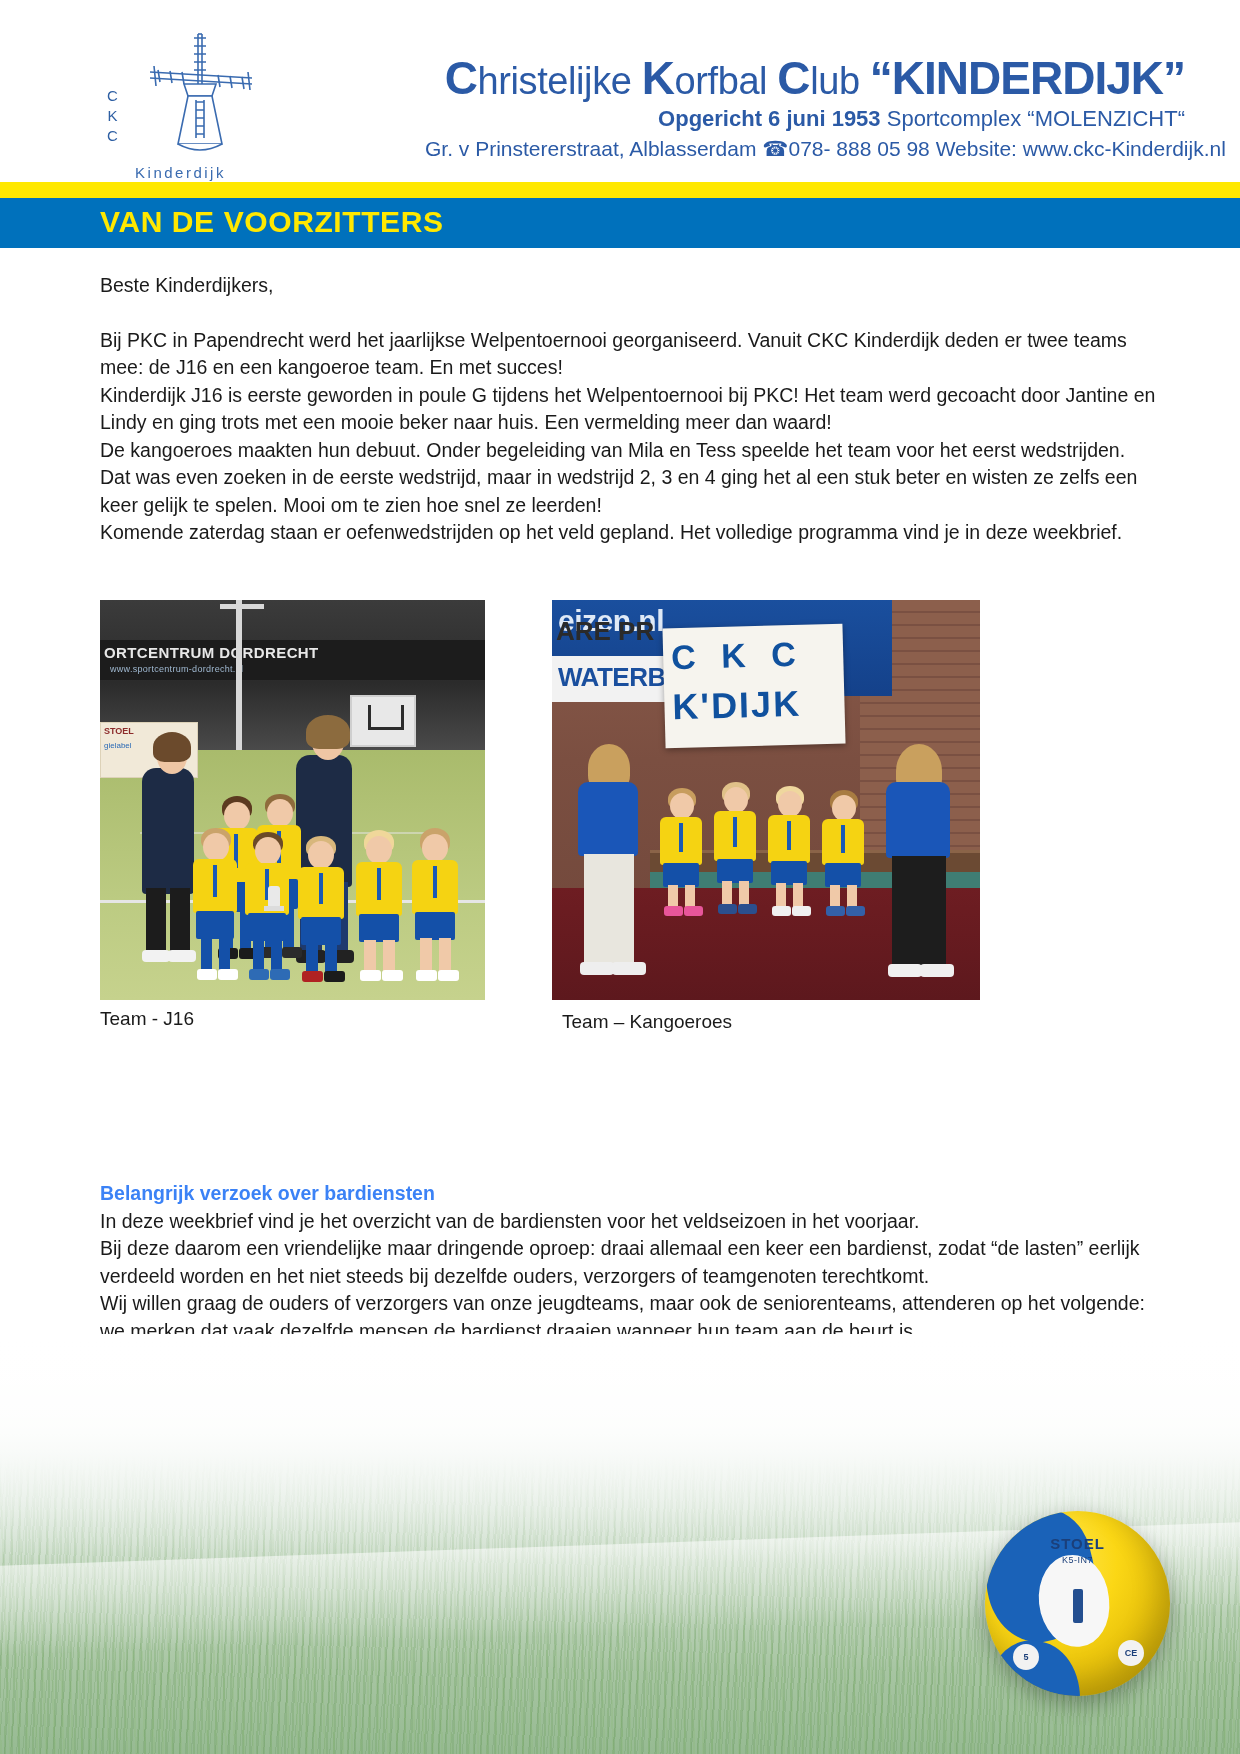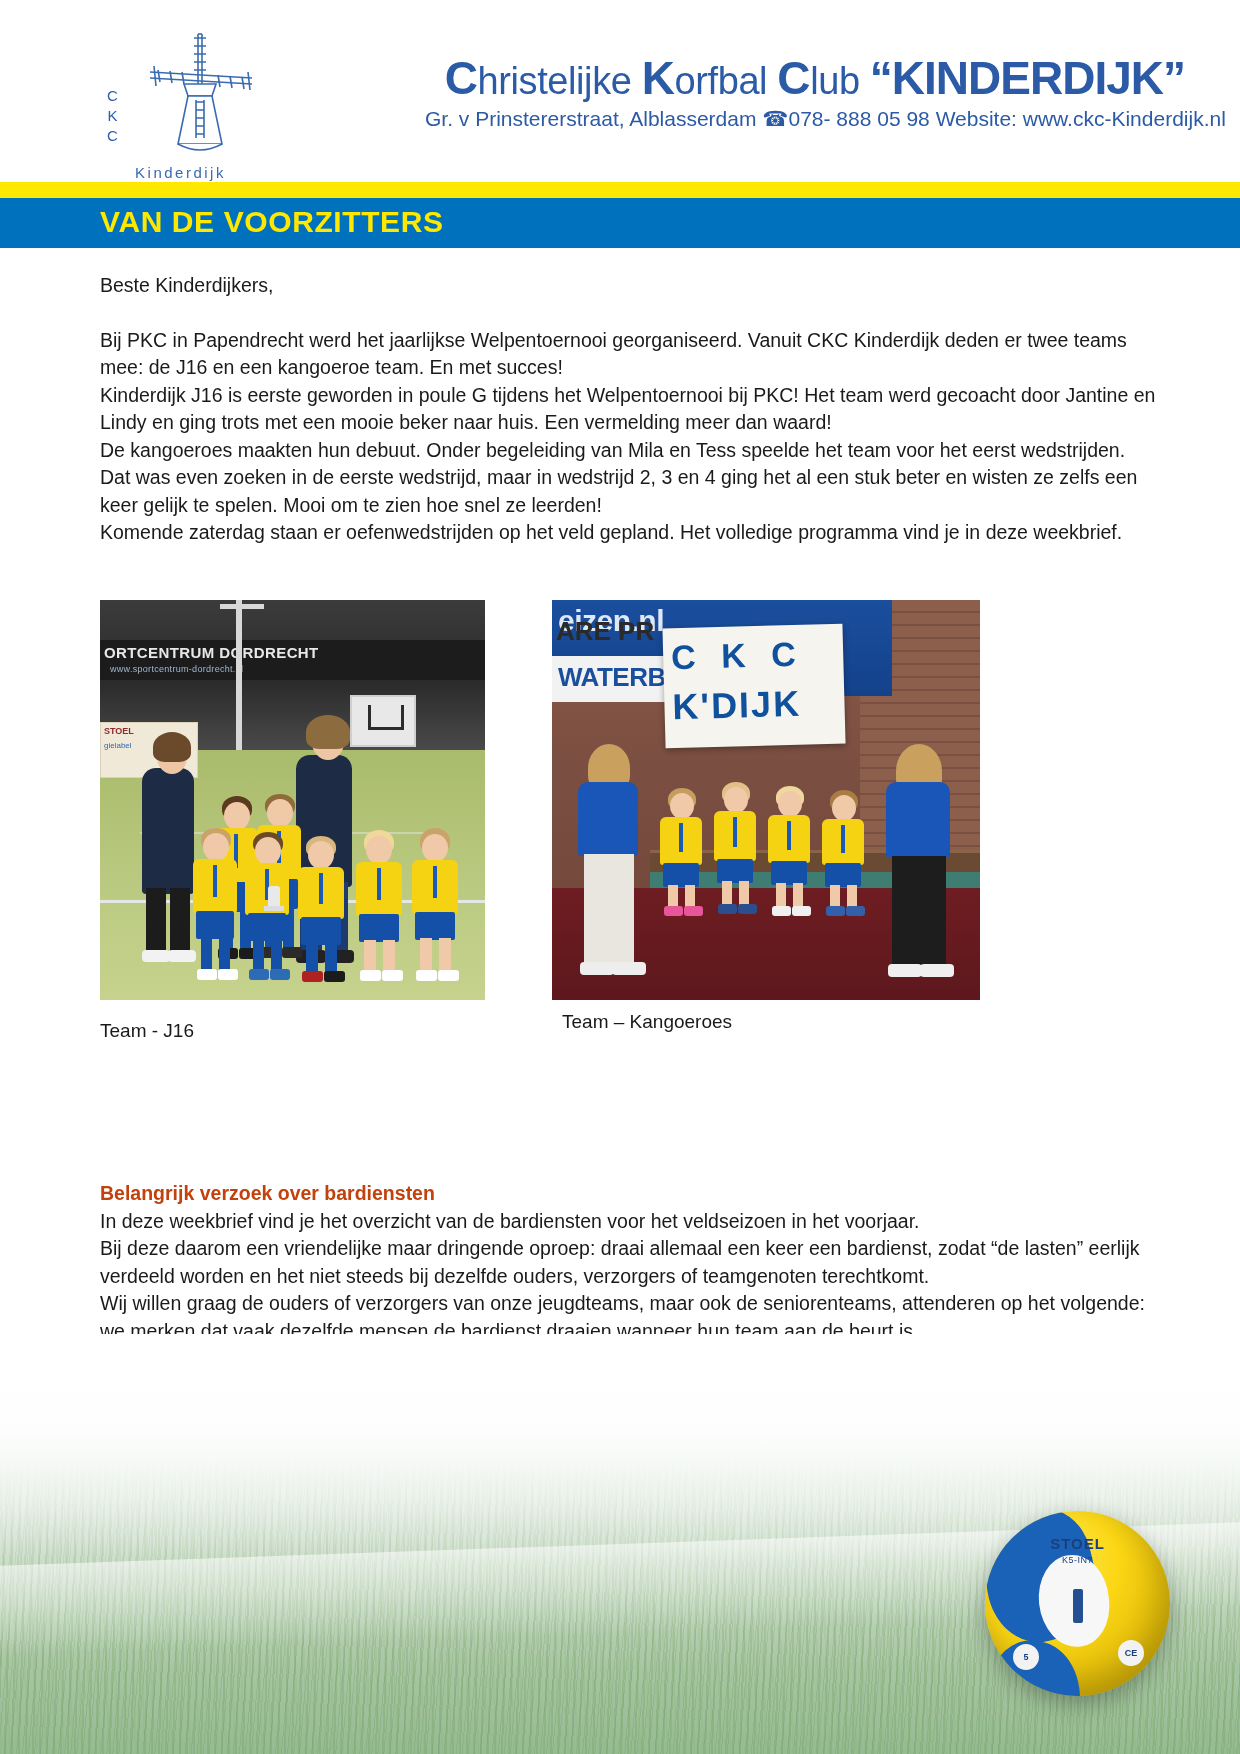--- a/index.html
+++ b/index.html
@@ -122,21 +122,21 @@
     line-height: 27.5px;
     color: #1a1a1a;
     font-family: "Liberation Sans", sans-serif;
     font-stretch: condensed;
   }
   .spacer-line { height: 27px; }
   .heading-bold {
     font-size: 19.5px;
     line-height: 27.5px;
     font-weight: bold;
-    color: #c2410c;
+    color: #3b82f6;
   }
   .bolditalic { font-weight: bold; font-style: italic; }
 
   
   .photos {
     position: absolute;
     left: 100px; top: 600px;
     width: 1060px;
     height: 430px;
   }
@@ -146,21 +146,21 @@
   }
   .photo-left  { left: 0px;   top: 0px; width: 385px; height: 400px; }
   .photo-right { left: 452px; top: 0px; width: 428px; height: 400px; }
 
   .caption {
     position: absolute;
     font-size: 19px;
     color: #1a1a1a;
     line-height: 24px;
   }
-  .caption-left  { left: 100px; top: 1007px; margin-top: 12px; }
+  .caption-left  { left: 100px; top: 1007px; }
   .caption-right { left: 562px; top: 1010px; }
   .ph1-wall  { position:absolute; left:0; top:0; width:385px; height:150px;
                background: linear-gradient(#3b3b3b 0%, #2b2b2b 55%, #4a4a4a 100%); }
   .ph1-band  { position:absolute; left:0; top:40px; width:385px; height:40px;
                background:#1c1c1c; }
   .ph1-bandtxt { position:absolute; left:4px; top:44px; width:330px;
                color:#e8e8e8; font-size:15px; font-weight:bold; letter-spacing:0.4px;
                white-space:nowrap; overflow:hidden; font-family:"Liberation Sans",sans-serif;}
   .ph1-bandtxt2 { position:absolute; left:10px; top:64px; width:300px;
                color:#9fb8d0; font-size:9px; letter-spacing:0.3px;
@@ -334,20 +334,24 @@
     <div class="logo-name">Kinderdijk</div>
   </div>
 
   <div class="title-block">
     <div class="title-line1">
       <span class="cap">C</span><span class="lightpart">hristelijke</span>
       <span class="cap">K</span><span class="lightpart">orfbal</span>
       <span class="cap">C</span><span class="lightpart">lub</span>
       <span class="bigname">“KINDERDIJK”</span>
     </div>
+    <div class="title-line2">
+      <b>Opgericht 6 juni 1953</b>
+      <span>Sportcomplex “MOLENZICHT“</span>
+    </div>
     <div class="title-line3">
       <span>Gr. v Prinstererstraat, Alblasserdam </span><span>☎</span><span>078-</span>
       <b>888 05 98</b>
       <span>Website: www.ckc-Kinderdijk.nl</span>
     </div>
   </div>
 </div>
 
 <div class="banner-yellow"></div>
 <div class="banner-blue"></div>

